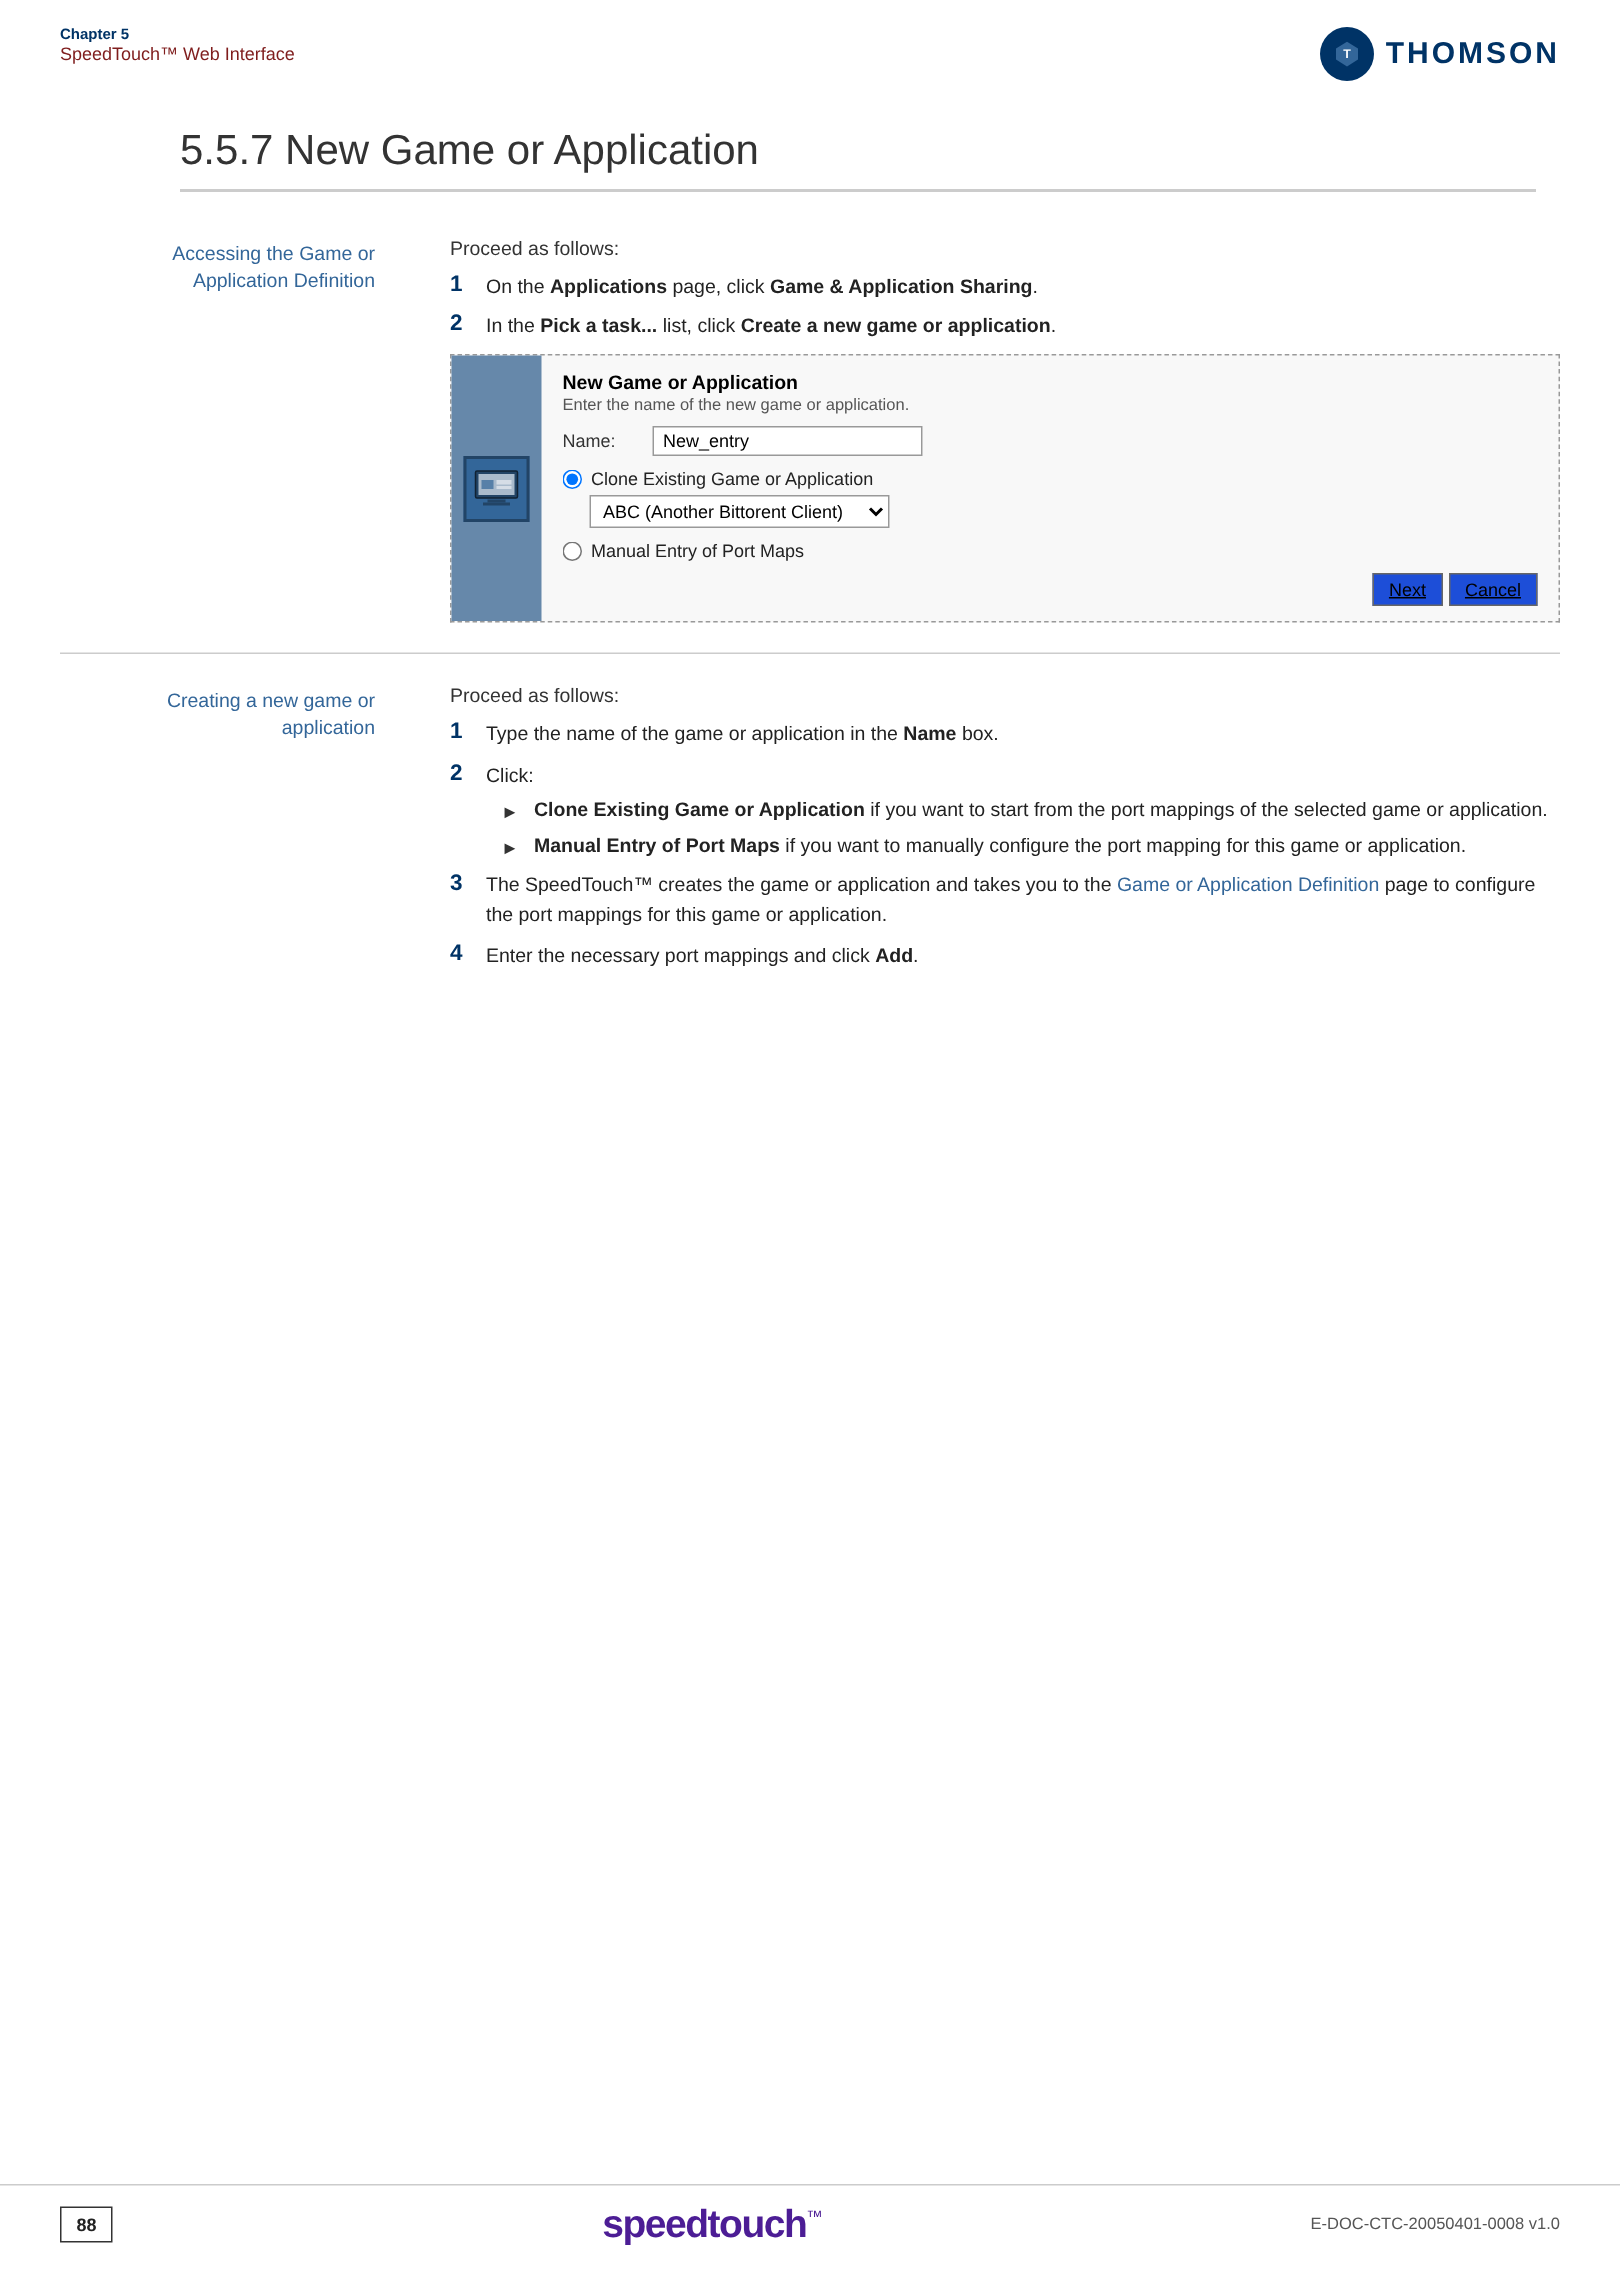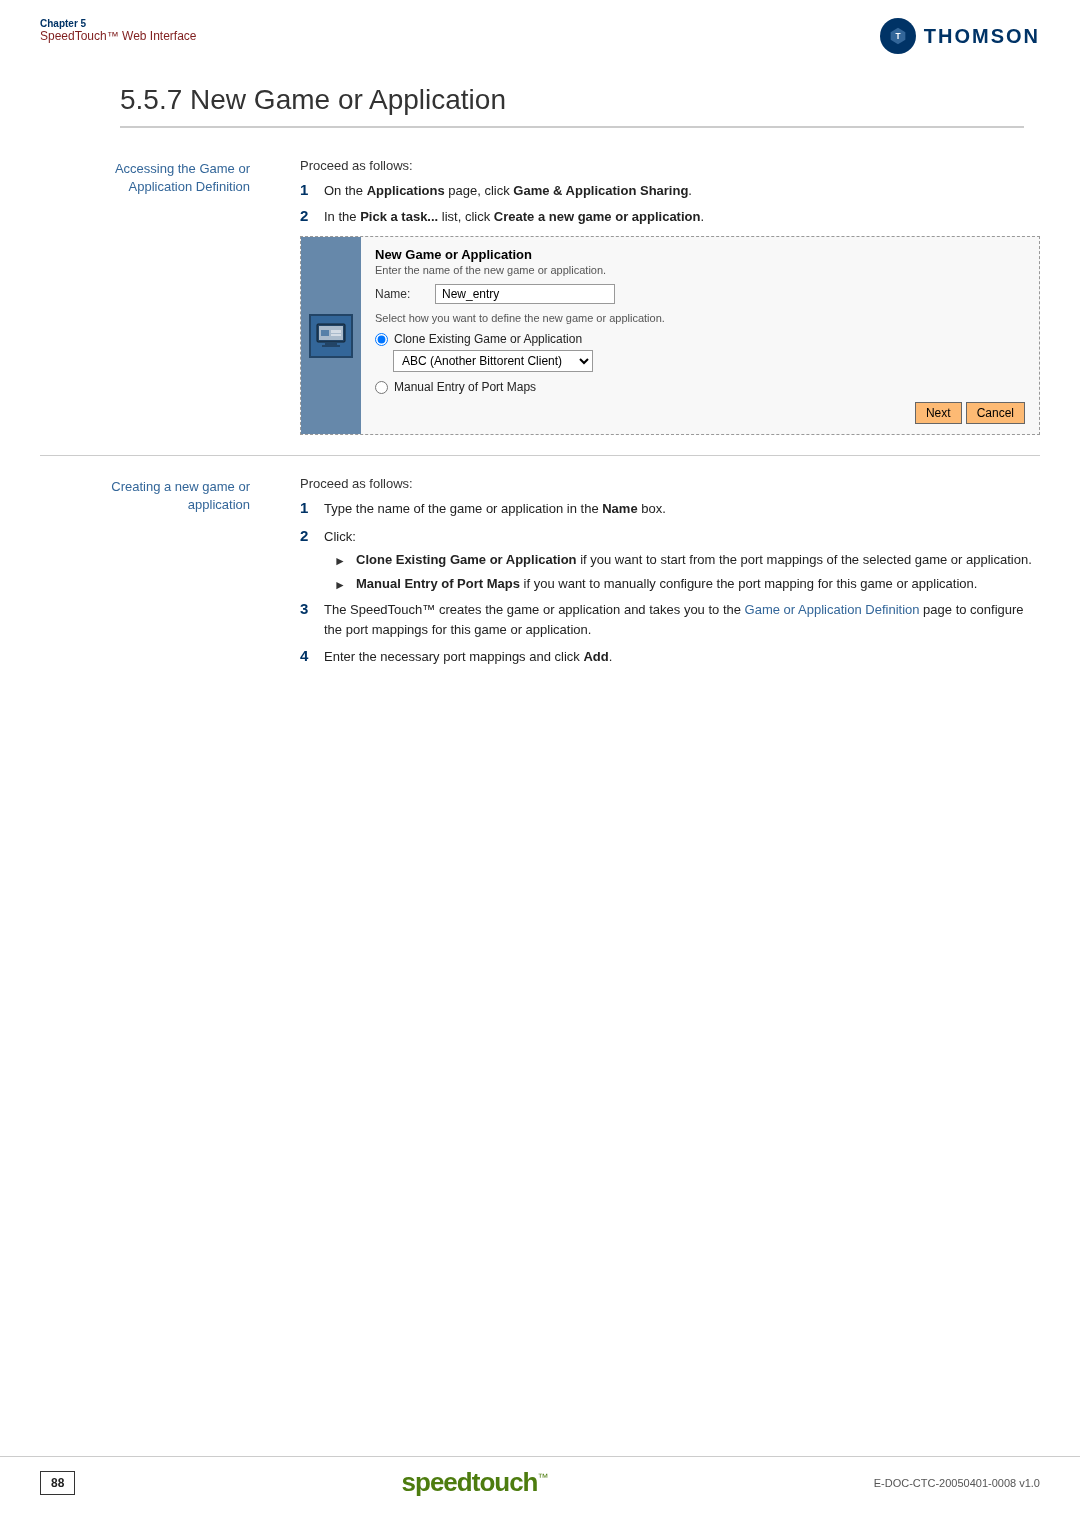--- a/index.html
+++ b/index.html
@@ -250,24 +250,25 @@
       background: #fff;
     }
     .ui-buttons-row {
       display: flex;
       justify-content: flex-end;
       gap: 4px;
       margin-top: 8px;
     }
     .ui-btn {
       border: 1px solid #666;
-      background: #fdba74;
+      background: #1d4ed8;
       padding: 3px 10px;
       font-size: 12px;
       cursor: pointer;
+      text-decoration: underline;
     }
 
     
     .link-text {
       color: #336699;
     }
 
     
     .footer {
       position: absolute;
@@ -282,21 +283,21 @@
       padding-top: 10px;
     }
     .footer-page-num {
       border: 1px solid #333;
       padding: 4px 10px;
       font-size: 12px;
       font-weight: bold;
     }
     .footer-brand {
       font-size: 26px;
-      color: #4d7c0f;
+      color: #4c1d95;
       letter-spacing: -1px;
     }
     .footer-brand span {
       font-weight: bold;
     }
     .footer-brand sup {
       font-size: 11px;
       vertical-align: super;
     }
     .footer-doc {
@@ -363,21 +364,20 @@
             </svg>
           </div>
         </div>
         <div class="ui-box-content">
           <div class="ui-box-title">New Game or Application</div>
           <div class="ui-box-subtitle">Enter the name of the new game or application.</div>
           <div class="ui-form-row">
             <span class="ui-form-label">Name:</span>
             <input class="ui-form-input" type="text" value="New_entry" style="">
           </div>
-          <div class="ui-select-text">Select how you want to define the new game or application.</div>
           <div class="ui-radio-row">
             <input type="radio" name="clone" checked="" style="">
             <span>Clone Existing Game or Application</span>
           </div>
           <div class="ui-dropdown-row">
             <select class="ui-select">
               <option>ABC (Another Bittorent Client)</option>
             </select>
           </div>
           <div class="ui-radio-row">

